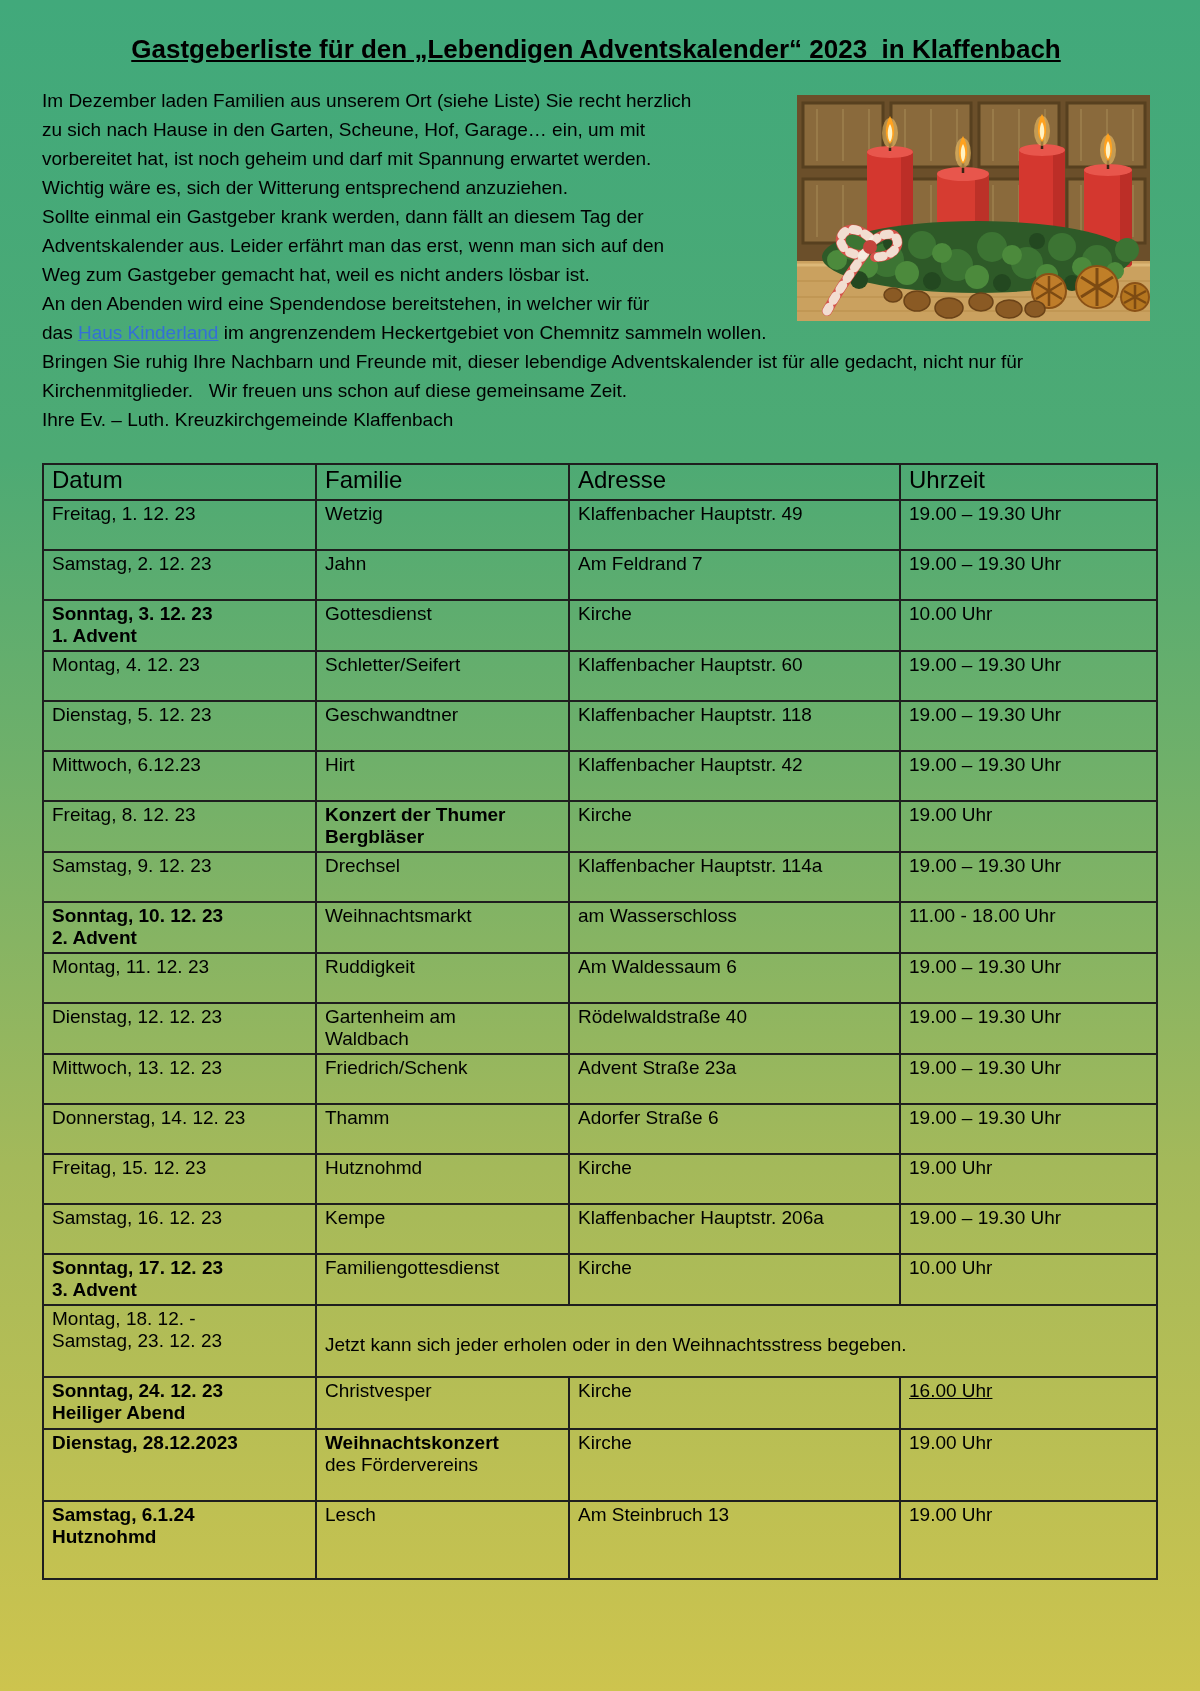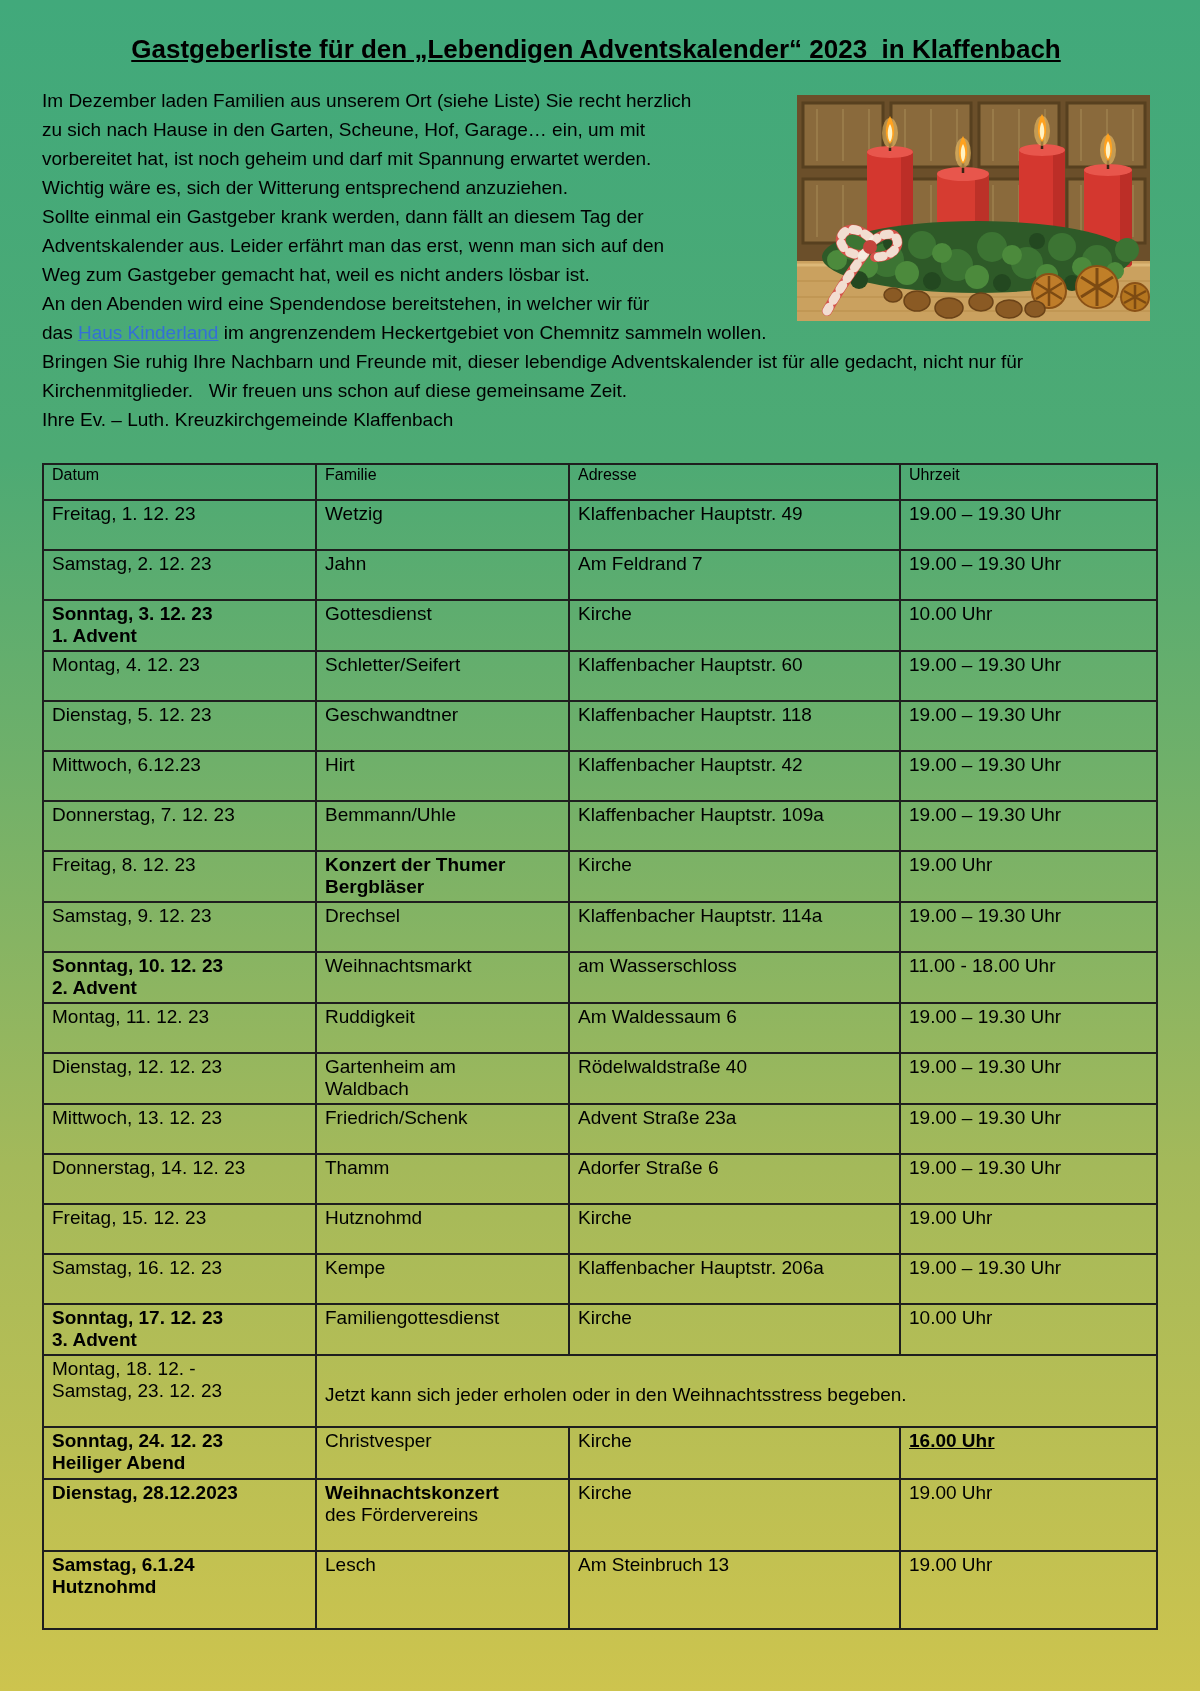--- a/index.html
+++ b/index.html
@@ -52,39 +52,39 @@
     margin-top:29px;
   }
   .schedule th,.schedule td{
     border:2px solid var(--table-border,#1e1e1e);
     vertical-align:top;
     text-align:left;
     padding:2px 8px 3px 8px;
     overflow:hidden;
   }
   .schedule thead th{
-    font-size:16px;
+    font-size:24px;
     font-weight:normal;
     height:30px;
     padding-top:1px;
   }
   .schedule td{
     font-size:19px;
     line-height:22px;
   }
   .schedule tbody tr{height:50px;}
   .schedule tbody tr.h52{height:52px;}
   .schedule tbody tr.h72{height:72px;}
   .schedule tbody tr.h78{height:78px;}
   .col-datum{width:273px;}
   .col-familie{width:253px;}
   .col-adresse{width:331px;}
   .col-uhrzeit{width:257px;}
   .bold{font-weight:bold;}
-  .time-featured{font-weight:bold;text-decoration:underline;}
+  .time-featured{font-weight:normal;text-decoration:underline;}
   td.merged-cell{vertical-align:middle;padding-top:10px;}
 </style>
 </head>
 <body>
 
 <div class="page">
 
   <h1 class="title">Gastgeberliste für den „Lebendigen Adventskalender“ 2023  in Klaffenbach</h1>
 
   <div class="intro">
@@ -324,30 +324,20 @@
             <div>Mittwoch, 6.12.23</div>
           </td>
           <td>
             <div>Hirt</div>
           </td>
           <td>Klaffenbacher Hauptstr. 42</td>
           <td>19.00 – 19.30 Uhr</td>
         </tr>
         <tr>
           <td>
-            <div>Donnerstag, 7. 12. 23</div>
-          </td>
-          <td>
-            <div>Bemmann/Uhle</div>
-          </td>
-          <td>Klaffenbacher Hauptstr. 109a</td>
-          <td>19.00 – 19.30 Uhr</td>
-        </tr>
-        <tr>
-          <td>
             <div>Freitag, 8. 12. 23</div>
           </td>
           <td>
             <div class="bold">Konzert der Thumer</div>
             <div class="bold">Bergbläser</div>
           </td>
           <td>Kirche</td>
           <td>19.00 Uhr</td>
         </tr>
         <tr>

